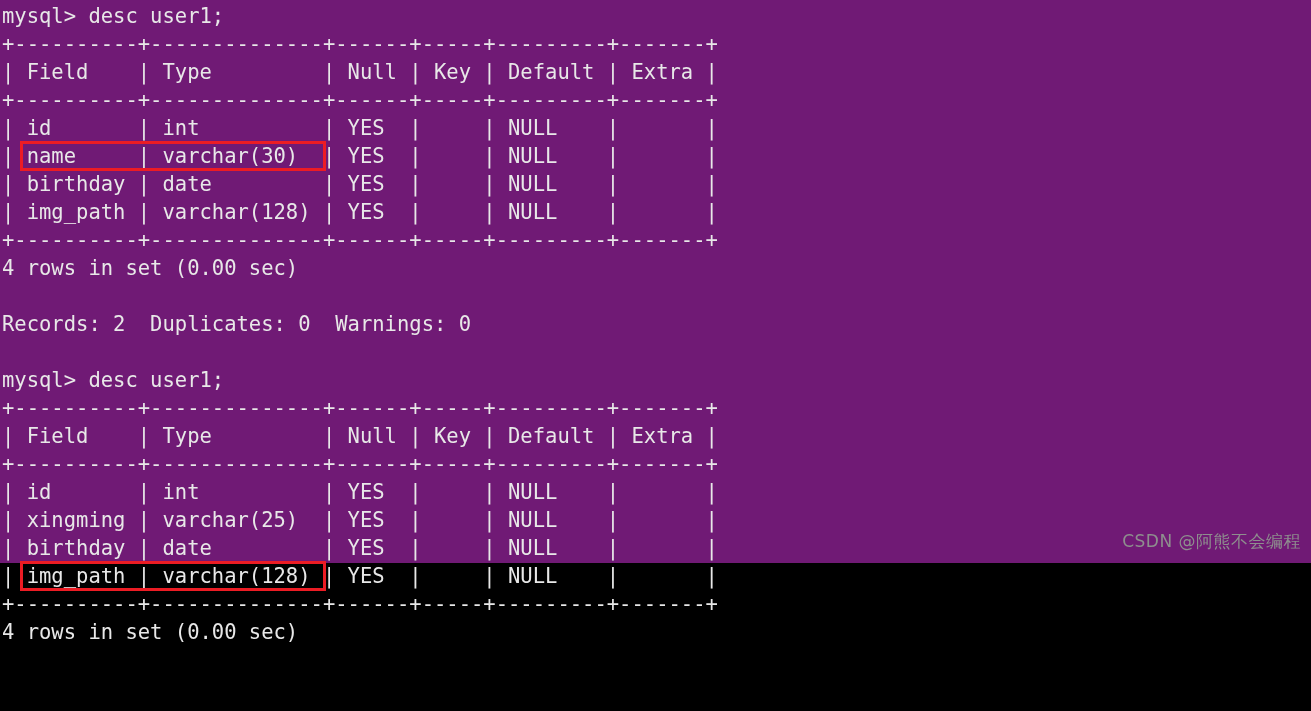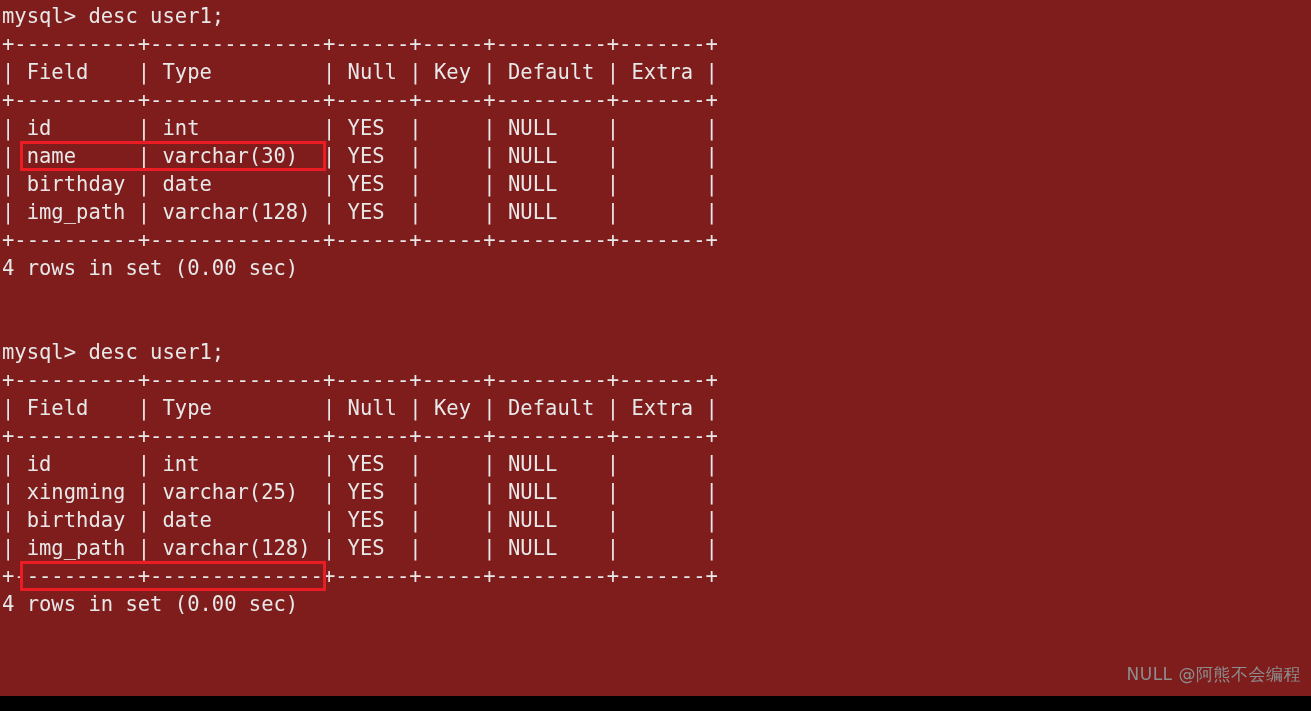--- a/index.html
+++ b/index.html
@@ -13,22 +13,22 @@
     overflow: hidden;
     position: relative;
     font-family: "DejaVu Sans Mono", "Liberation Mono", monospace;
   }
 
   #terminal {
     position: absolute;
     left: 0;
     top: 0;
     width: 1311px;
-    height: 696px;
-    background: #7f1d1d;
+    height: 563px;
+    background: #701a75;
     box-sizing: border-box;
     padding: 2px 0 0 2px;
   }
 
   .line {
     font-family: "DejaVu Sans Mono", "Liberation Mono", monospace;
     font-size: 20.5px;
     line-height: 28px;
     height: 28px;
     color: #e8e8e8;
@@ -83,30 +83,31 @@
       <div class="line">+----------+--------------+------+-----+---------+-------+</div>
       <div class="line">| Field    | Type         | Null | Key | Default | Extra |</div>
       <div class="line">+----------+--------------+------+-----+---------+-------+</div>
       <div class="line">| id       | int          | YES  |     | NULL    |       |</div>
       <div class="line">| name     | varchar(30)  | YES  |     | NULL    |       |</div>
       <div class="line">| birthday | date         | YES  |     | NULL    |       |</div>
       <div class="line">| img_path | varchar(128) | YES  |     | NULL    |       |</div>
       <div class="line">+----------+--------------+------+-----+---------+-------+</div>
       <div class="line">4 rows in set (0.00 sec)</div>
       <div class="line blank"></div>
+      <div class="line">Records: 2  Duplicates: 0  Warnings: 0</div>
       <div class="line blank"></div>
       <div class="line">mysql&gt; desc user1;</div>
       <div class="line">+----------+--------------+------+-----+---------+-------+</div>
       <div class="line">| Field    | Type         | Null | Key | Default | Extra |</div>
       <div class="line">+----------+--------------+------+-----+---------+-------+</div>
       <div class="line">| id       | int          | YES  |     | NULL    |       |</div>
       <div class="line">| xingming | varchar(25)  | YES  |     | NULL    |       |</div>
       <div class="line">| birthday | date         | YES  |     | NULL    |       |</div>
       <div class="line">| img_path | varchar(128) | YES  |     | NULL    |       |</div>
       <div class="line">+----------+--------------+------+-----+---------+-------+</div>
       <div class="line">4 rows in set (0.00 sec)</div>
     </div>
 
   <div class="highlight-box" id="hl-name"></div>
   <div class="highlight-box" id="hl-xingming"></div>
 
-  <div id="watermark">NULL @阿熊不会编程</div>
+  <div id="watermark">CSDN @阿熊不会编程</div>
 </div>
 
 </body></html>

